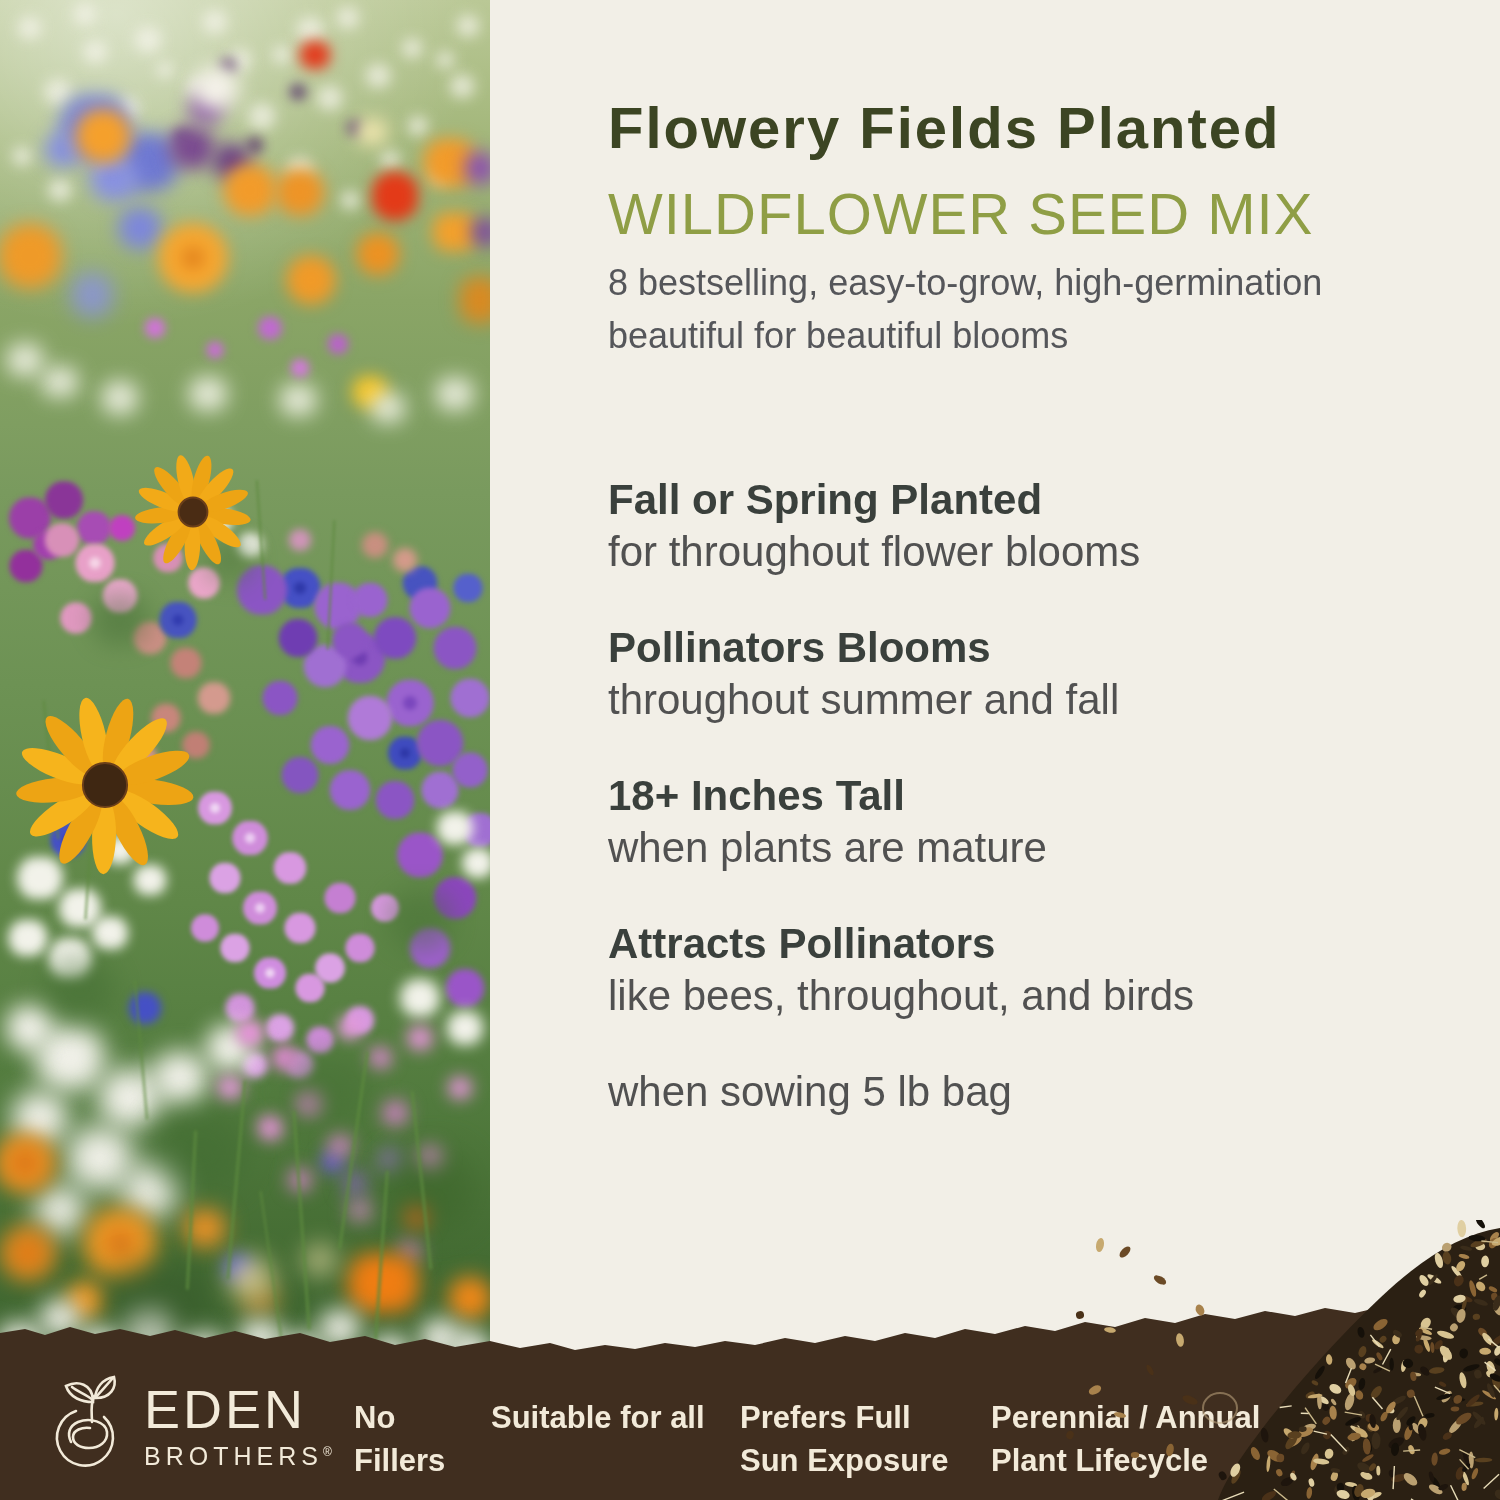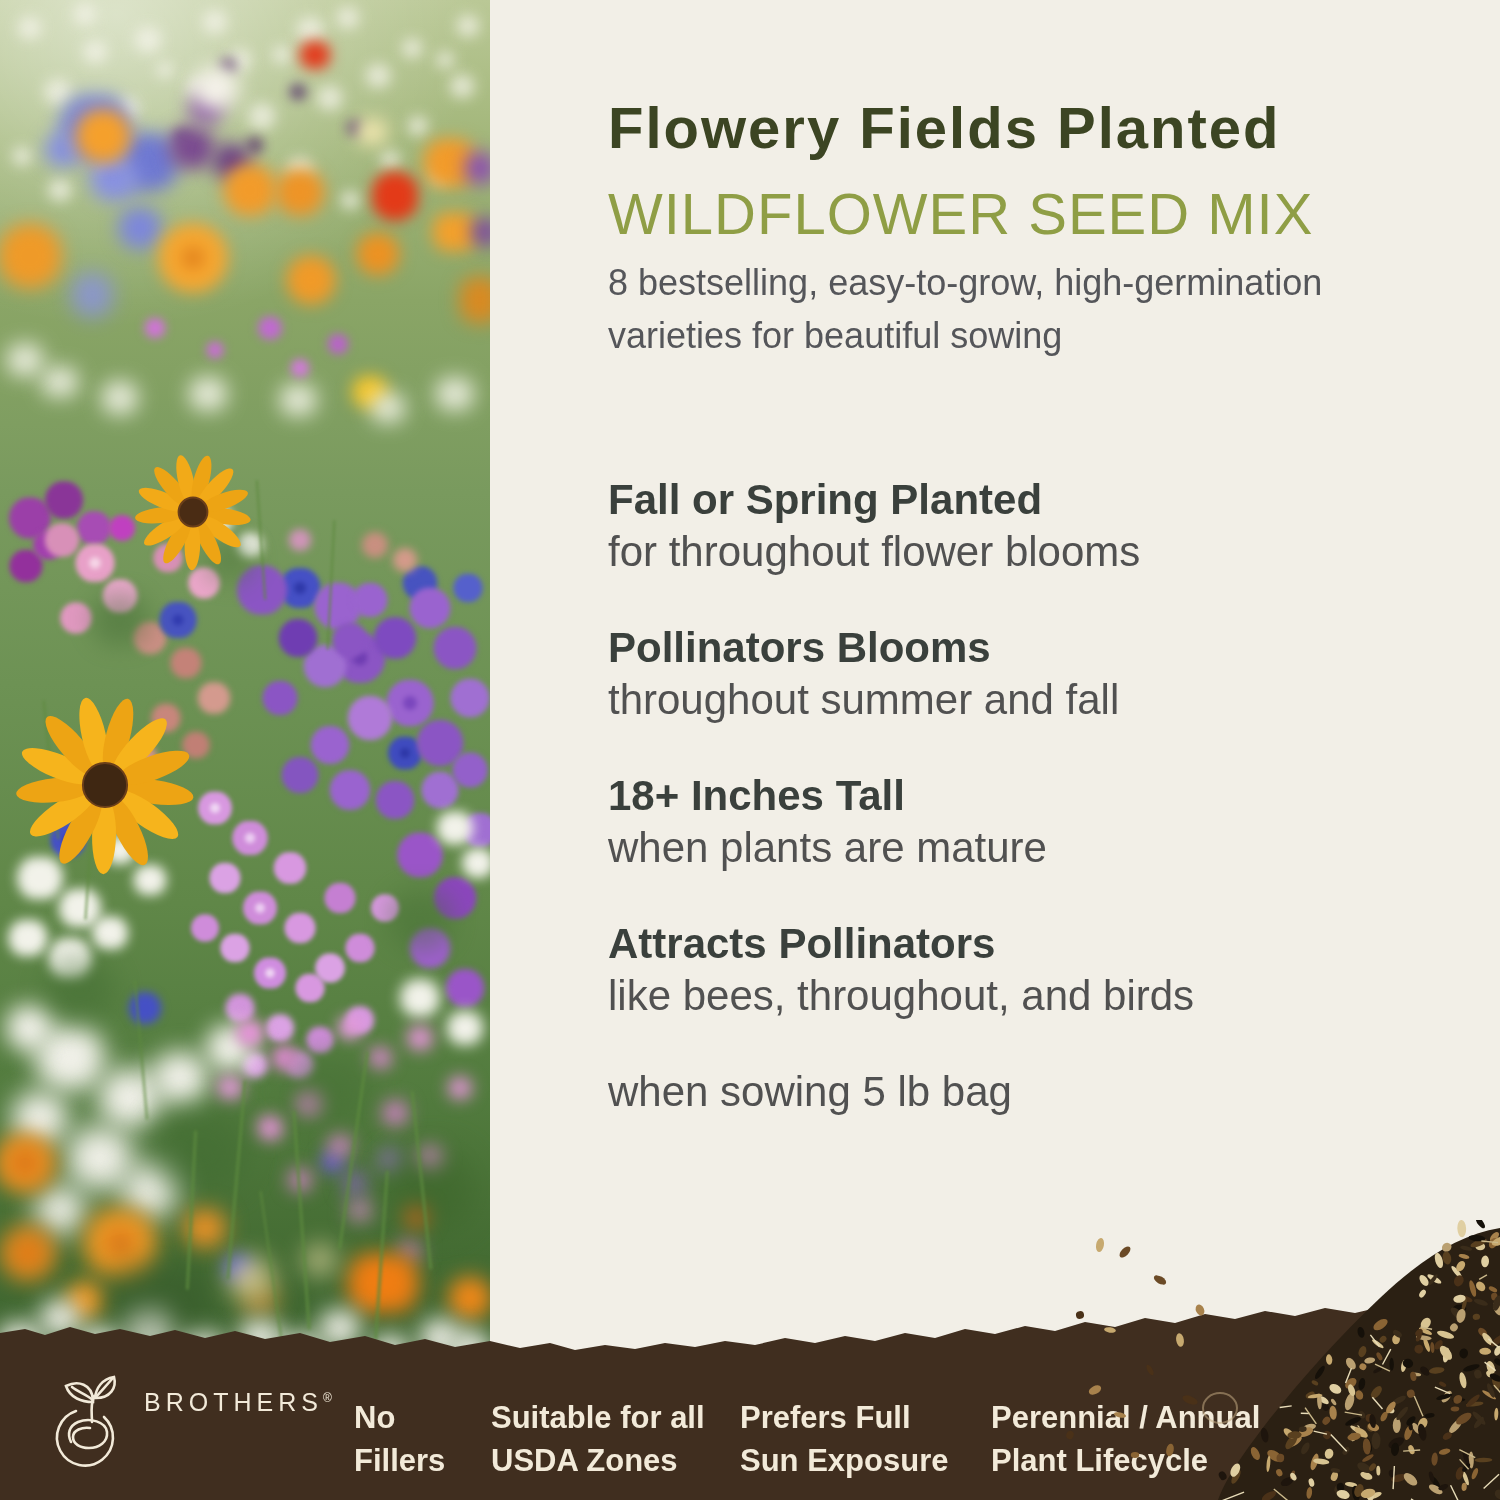--- a/index.html
+++ b/index.html
@@ -310,21 +310,21 @@
         <ellipse cx="82.3434286786311" cy="35.71479473253467" rx="25.2" ry="7.800000000000001" transform="rotate(312.61538461538464 82.3434286786311 35.71479473253467)" fill="#f2aa18"></ellipse>
         <ellipse cx="91.07002118287716" cy="48.88002771156489" rx="25.2" ry="7.800000000000001" transform="rotate(340.3076923076923 91.07002118287716 48.88002771156489)" fill="#eda414"></ellipse>
         <circle cx="60" cy="60" r="14.399999999999999" fill="#4a2c14" stroke="#6b3f1a" stroke-width="2"></circle>
       </svg>
     </div>
 
   <main class="content">
     <h1 class="title">Flowery Fields Planted</h1>
     <h2 class="subtitle">WILDFLOWER SEED MIX</h2>
     <p class="desc l1">8 bestselling, easy-to-grow, high-germination</p>
-    <p class="desc l2">varieties for beautiful sowing</p>
+    <p class="desc l2">beautiful for beautiful blooms</p>
 
     <section class="features">
       <div class="feature">
         <div class="f-head">Fall or Spring Planted</div>
         <div class="f-sub">for throughout flower blooms</div>
       </div>
       <div class="feature">
         <div class="f-head">Pollinators Blooms</div>
         <div class="f-sub">throughout summer and fall</div>
       </div>
@@ -357,31 +357,31 @@
           <path d="M 52,47 A 28 28 0 1 1 24,41"></path>
           <path d="M 19,72 C 15,64 17,56 26,52 C 38,47 54,52 55,62 C 56,72 47,78 37,78 C 28,78 21,74 21,67 C 21,60 30,57 38,58"></path>
           <path d="M 40,52 C 40,44 38,36 42,26"></path>
           <path d="M 41,32 C 30,32 18,28 14,16 C 26,10 40,14 41,30 Z"></path>
           <path d="M 41,30 C 34,24 26,22 20,17"></path>
           <path d="M 43,28 C 44,18 50,9 62,7 C 65,18 58,28 44,28 Z"></path>
           <path d="M 44,27 C 50,20 55,15 60,9"></path>
         </g>
       </svg>
       <div class="brand">
+        <span class="eden">EDEN</span>
         <span class="brothers"><span>BROTHERS</span><sup>®</sup></span>
       </div>
     </div>
 
     <div class="badge b0">
       <div>No</div>
         <div>Fillers</div>
     </div>
     <div class="badge b1">
       <div>Suitable for all</div>
-        <div>USDA Zones</div>
     </div>
     <div class="badge b3">
       <div>Perennial / Annual</div>
         <div>Plant Lifecycle</div>
     </div>
     <div class="badge b2">
       <div>Prefers Full</div>
         <div>Sun Exposure</div>
     </div>
   </footer>

